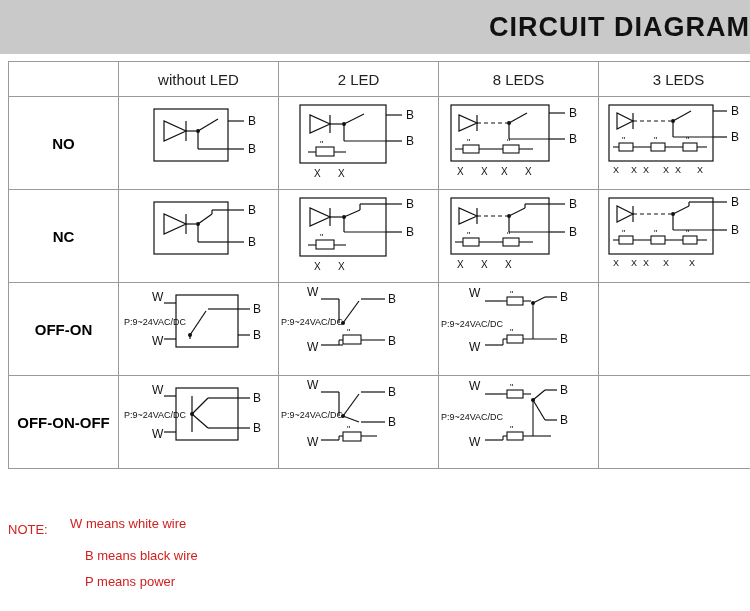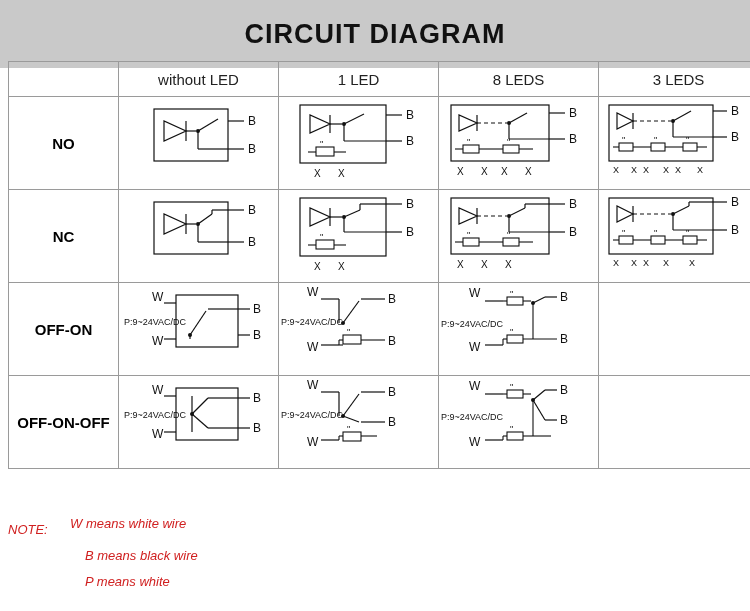--- a/index.html
+++ b/index.html
@@ -19,25 +19,25 @@
     width: 750px;
     height: 611px;
   }
 
   
   .title-bar {
     position: absolute;
     left: 0;
     top: 0;
     width: 750px;
-    height: 68px;
+    height: 54px;
     background: #c9c9c9;
     display: flex;
     align-items: center;
-    justify-content: center;
+    justify-content: flex-end;
   }
   .title-bar .title-text {
     font-size: 27px;
     font-weight: bold;
     letter-spacing: 1px;
     color: #111111;
   }
 
   
   .grid {
@@ -90,21 +90,20 @@
     left: 0;
     top: 512px;
     width: 750px;
     height: 99px;
     font-size: 13px;
     color: #d02020;
   }
   .note-line {
     position: absolute;
     white-space: nowrap;
-    font-style: italic;
   }
   .note-label { left: 8px;  top: 10px; }
   .note-l1    { left: 70px; top: 4px; }
   .note-l2    { left: 85px; top: 36px; text-align: center; }
   .note-l3    { left: 85px; top: 62px; }
 </style>
 </head>
 <body>
 
 <div class="page">
@@ -118,21 +117,21 @@
       <col class="col-label">
         <col class="col-cell">
         <col class="col-cell">
         <col class="col-cell">
         <col class="col-cell">
     </colgroup>
     <thead>
       <tr>
         <th class="head-cell"></th>
         <th class="head-cell">without  LED</th>
-        <th class="head-cell">1 LED</th>
+        <th class="head-cell">2 LED</th>
         <th class="head-cell">8 LEDS</th>
         <th class="head-cell">3 LEDS</th>
       </tr>
     </thead>
     <tbody>
 
       <tr>
         <td class="row-label">NO</td>
 
         <td class="cell">
@@ -524,16 +523,16 @@
 
         <td class="cell cell-tall"></td>
       </tr>
     </tbody>
   </table>
 
   <div class="note">
     <span class="note-line note-label">NOTE:</span>
     <span class="note-line note-l1">W means white wire</span>
     <span class="note-line note-l2">B means black wire</span>
-    <span class="note-line note-l3">P means white</span>
+    <span class="note-line note-l3">P means power</span>
   </div>
 
 </div>
 
 </body></html>

